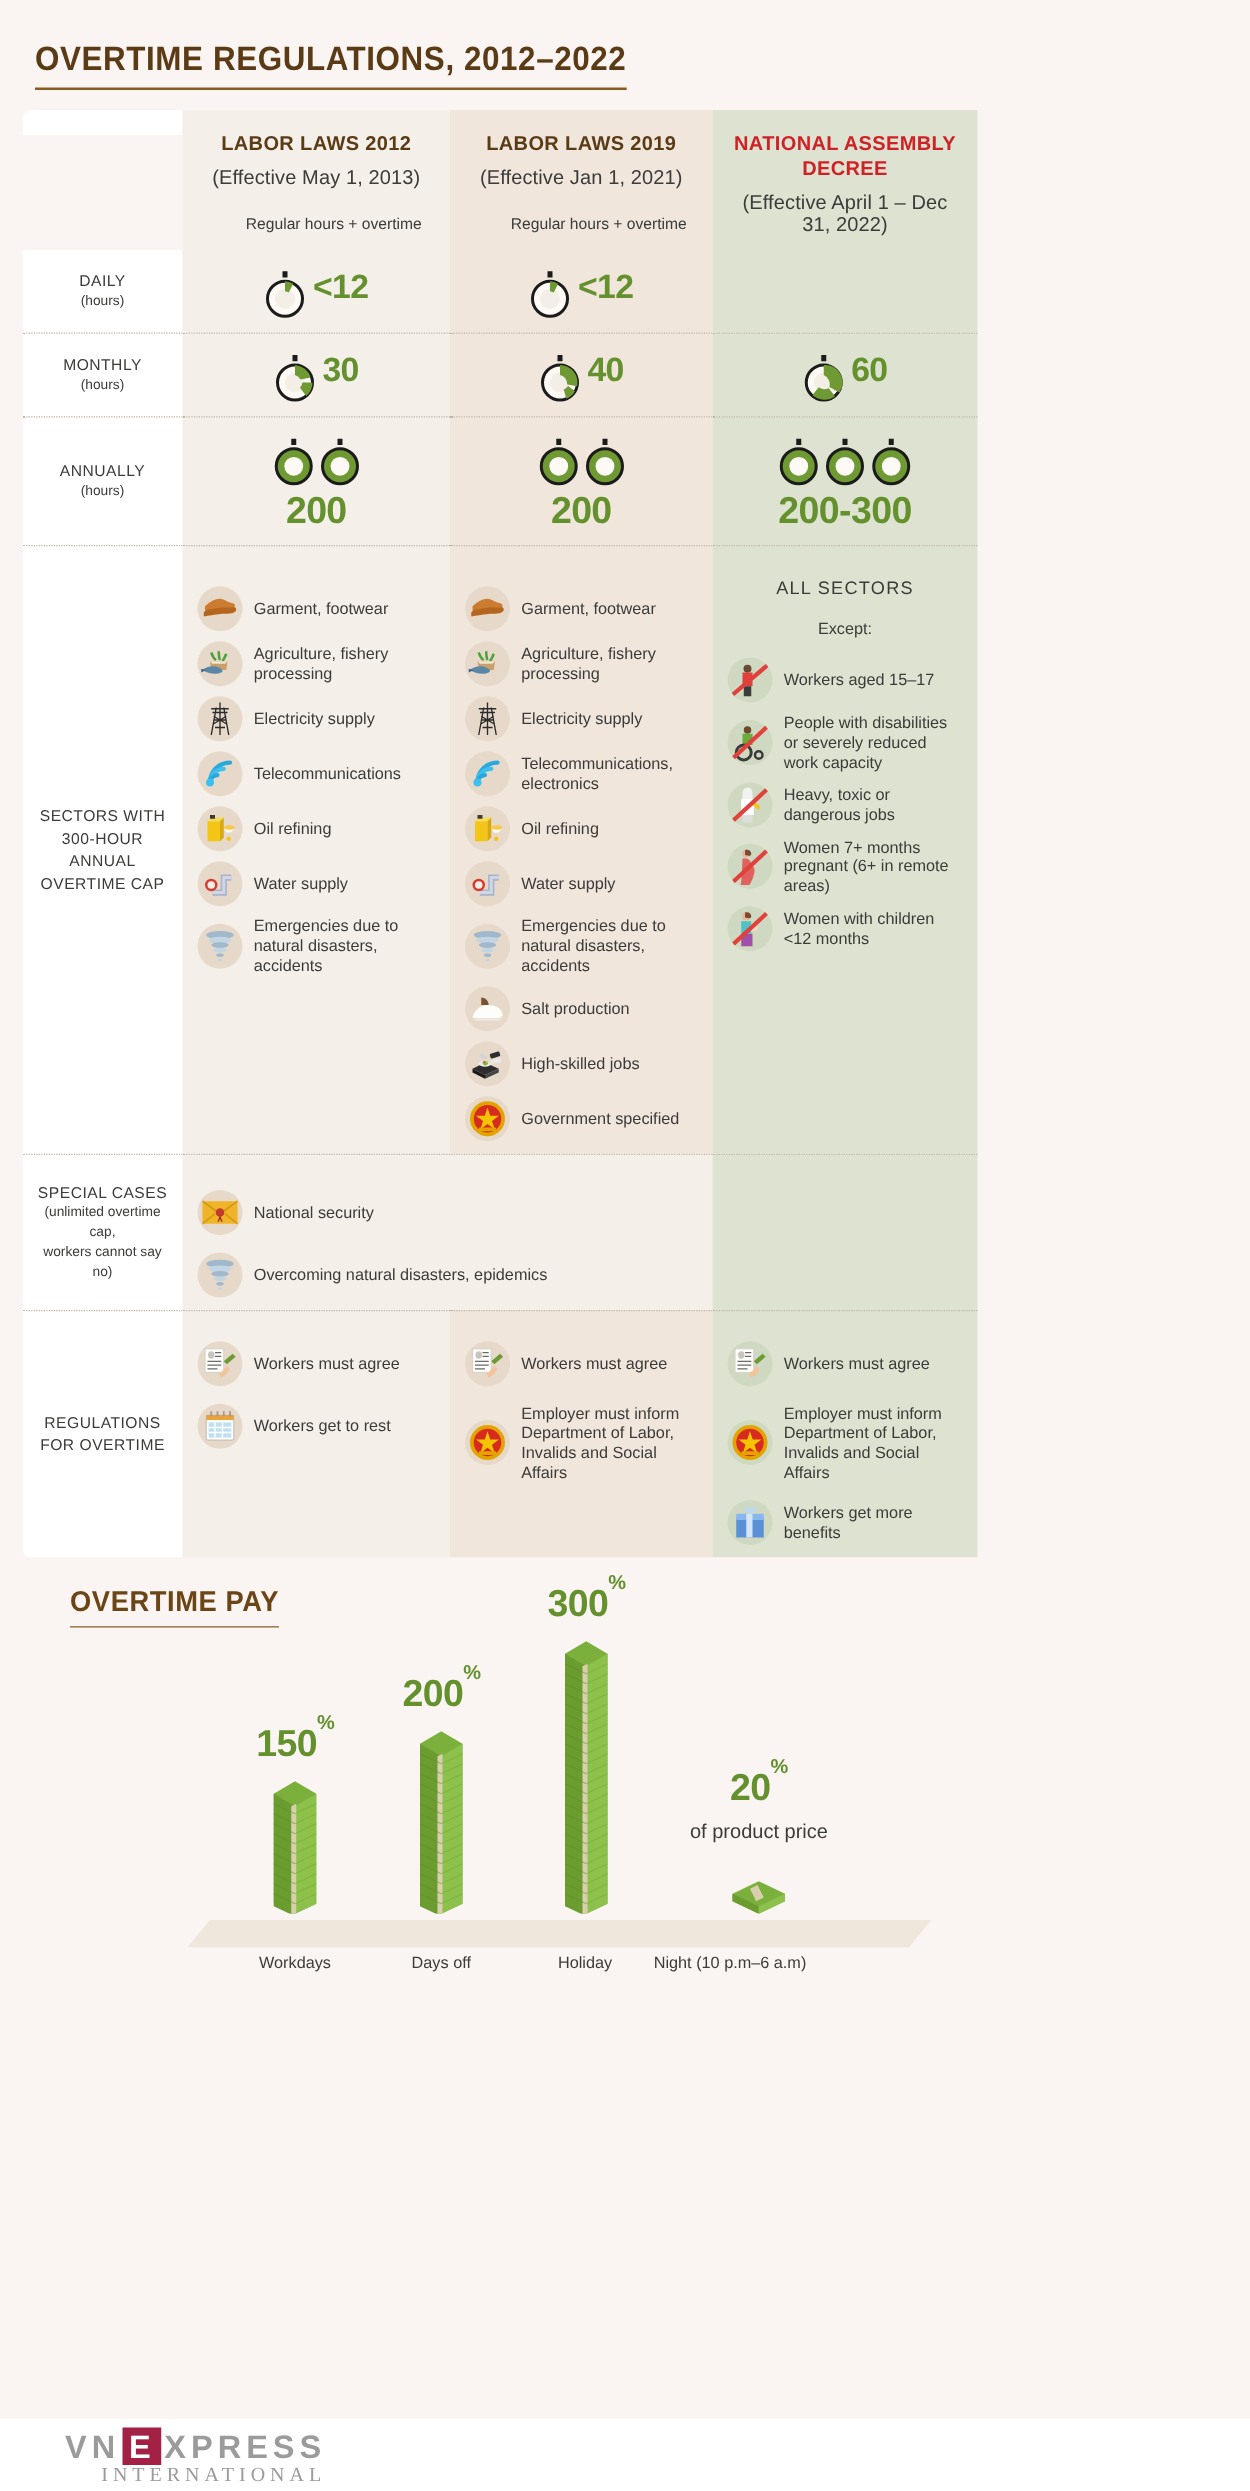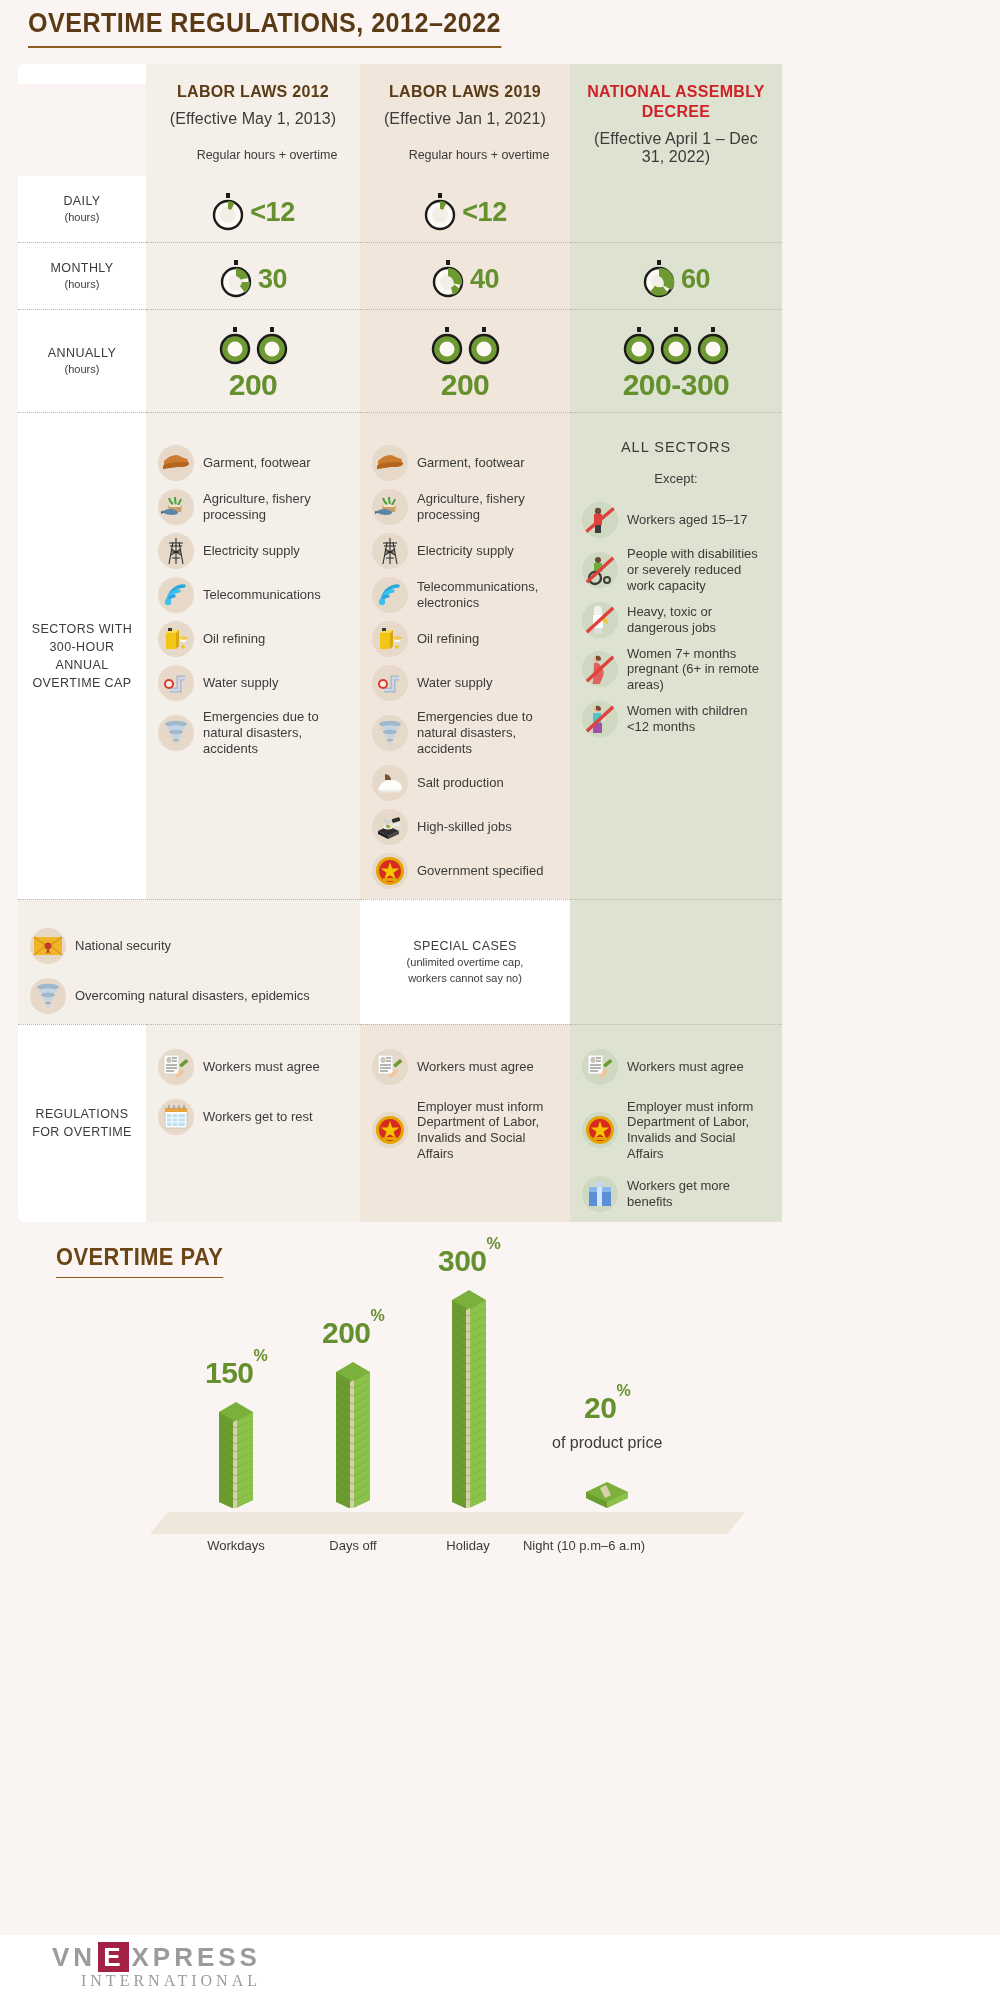--- a/index.html
+++ b/index.html
@@ -7,21 +7,21 @@
     width:1000px;height:1993px;
     background:#faf5f2;
     font-family:"Liberation Sans", sans-serif;
     color:#3a3a38;
     position:relative;
     overflow:hidden;
   }
   .page{position:relative;width:1000px;height:1993px;box-sizing:border-box;}
 
   
-  .title-wrap{padding:8px 0 0 28px;}
+  .title-wrap{padding:32px 0 0 28px;}
   .main-title{
     font-family:"Liberation Sans Narrow","Liberation Sans",sans-serif;
     font-size:27px;font-weight:700;letter-spacing:.5px;
     color:#5a3b15;
     text-transform:uppercase;
     display:inline-block;
     padding-bottom:7px;
     border-bottom:2px solid #8a5c22;
     transform:scaleX(.93);
     transform-origin:left center;
@@ -72,21 +72,21 @@
     letter-spacing:.1px;
   }
   .hdr-note{
     margin-top:20px;font-size:12.5px;color:#3b3b39;text-align:center;
     font-family:"Liberation Sans Narrow","Liberation Sans",sans-serif;
     padding-left:28px;
   }
   .hdr-spacer{height:0;}
 
   
-  .watch-row{display:flex;align-items:center;justify-content:center;gap:3px;margin-top:6px;}
+  .watch-row{display:flex;align-items:flex-start;justify-content:center;gap:3px;margin-top:6px;}
   .watch{position:relative;width:34px;height:40px;flex:0 0 auto;}
   .watch svg{display:block}
   .valnum{
     font-family:"Liberation Sans Narrow","Liberation Sans",sans-serif;
     font-size:27px;font-weight:700;color:#64902e;letter-spacing:-.5px;
     line-height:1;margin-left:2px;
   }
   .val-below{
     text-align:center;margin-top:2px;
     font-family:"Liberation Sans Narrow","Liberation Sans",sans-serif;
@@ -617,20 +617,25 @@
                 <path d="M10 21h9v10h-9z" fill="#a050a8"></path>
                 <circle cx="20" cy="16" r="3" fill="#f4d9c2"></circle>
                 <path d="M4 29L30 5" stroke="#e0413c" stroke-width="3.4" stroke-linecap="round"></path>
               </svg>
             </span>
             <span class="ilabel">Women with children &lt;12 months</span>
           </div>
       </div>
     </div>
 
+    <div class="cell col-label lab rowsep">
+      <div>SPECIAL CASES</div>
+      <div class="sub">(unlimited overtime cap,</div>
+      <div class="sub">workers cannot say no)</div>
+    </div>
     <div class="cell col-a rowsep" style="grid-column:span 2">
       <div class="ilist" style="margin-top:18px;gap:14px;">
         <div class="irow">
             <span class="ibubble">
               <svg width="30" height="22" viewBox="0 0 30 22">
                 <rect x="1" y="2" width="28" height="18" rx="1.5" fill="#f0b429"></rect>
                 <path d="M1 2l14 10L29 2" stroke="#d89a12" stroke-width="1.6" fill="none"></path>
                 <path d="M1 20l10-8M29 20l-10-8" stroke="#d89a12" stroke-width="1.3" fill="none"></path>
                 <circle cx="15" cy="11" r="3.4" fill="#c0392b"></circle>
                 <path d="M15 14.4l-1.4 4M15 14.4l1.6 4" stroke="#a6301f" stroke-width="1.1"></path>
@@ -645,25 +650,20 @@
                 <ellipse cx="13" cy="9" rx="9" ry="2.7" fill="#c3d4e2"></ellipse>
                 <ellipse cx="13" cy="13" rx="7" ry="2.3" fill="#9fb8cc"></ellipse>
                 <ellipse cx="13" cy="17" rx="5" ry="1.9" fill="#c3d4e2"></ellipse>
                 <ellipse cx="13" cy="21" rx="3" ry="1.5" fill="#9fb8cc"></ellipse>
                 <ellipse cx="13" cy="25" rx="1.6" ry="1.1" fill="#c3d4e2"></ellipse>
               </svg>
             </span>
             <span class="ilabel">Overcoming natural disasters, epidemics</span>
           </div>
       </div>
-    </div>
-    <div class="cell col-label lab rowsep">
-      <div>SPECIAL CASES</div>
-      <div class="sub">(unlimited overtime cap,</div>
-      <div class="sub">workers cannot say no)</div>
     </div>
     <div class="cell col-c rowsep"></div>
 
     <div class="cell col-label lab rowsep">
       <div>REGULATIONS</div>
       <div>FOR OVERTIME</div>
     </div>
     <div class="cell col-a rowsep">
       <div class="ilist" style="margin-top:14px;gap:14px;">
         <div class="irow">

